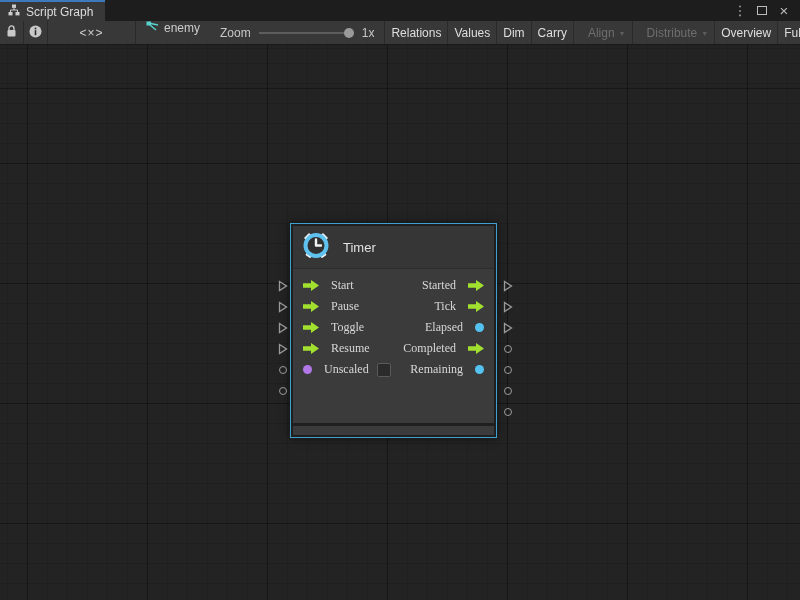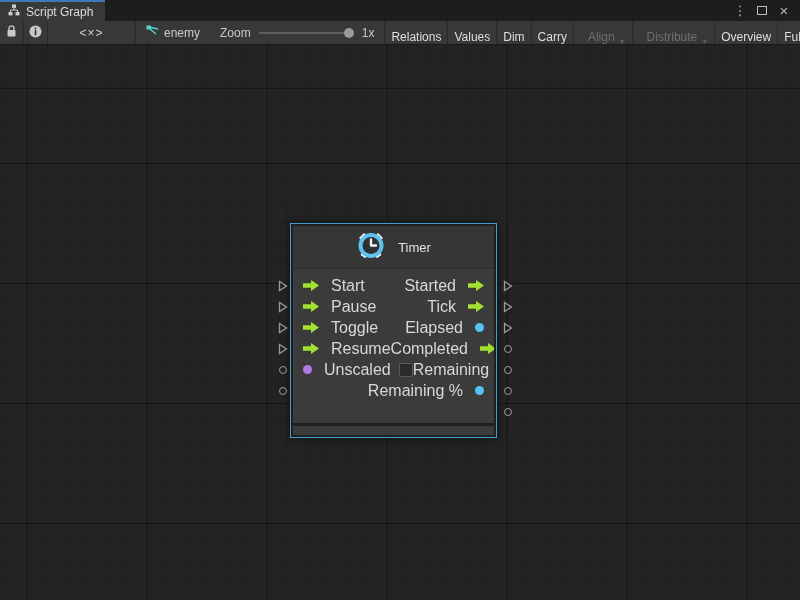--- a/index.html
+++ b/index.html
@@ -11,51 +11,51 @@
   .tab{display:flex;align-items:center;gap:6px;padding:0 12px 0 8px;background:#383838;border-top:2px solid #3d79bb;color:#dddddd;font-size:12px;white-space:nowrap;}
   .win-controls{margin-left:auto;display:flex;align-items:center;gap:6px;padding-right:8px;color:#bbbbbb;}
   .win-btn{display:flex;align-items:center;justify-content:center;width:16px;height:16px;font-size:13px;cursor:default;}
   .maximize-box{width:10px;height:9px;border:1px solid #bbbbbb;}
 
   
   .toolbar{position:absolute;top:21px;left:0;width:800px;height:24px;background:#383838;border-bottom:1px solid #191919;display:flex;align-items:stretch;font-size:12px;color:#dadada;white-space:nowrap;}
   .tb-cell{display:flex;align-items:center;justify-content:center;padding:0 8px;border-right:1px solid #2a2a2a;}
   .tb-icon-cell{min-width:24px;}
   .code-cell{min-width:88px;color:#cfcfcf;letter-spacing:1px;}
-  .breadcrumb{display:flex;align-items:center;gap:5px;padding:0 10px;color:#cccccc;border-right:none;}
+  .breadcrumb{display:flex;align-items:flex-start;gap:5px;padding:0 10px;color:#cccccc;border-right:none;}
   .zoom-area{display:flex;align-items:center;gap:8px;padding:0 10px;color:#c8c8c8;justify-content:center;}
   .zoom-track{position:relative;width:95px;height:2px;background:#5d5d5d;}
   .zoom-thumb{position:absolute;top:-4px;right:0;width:10px;height:10px;border-radius:50%;background:#9a9a9a;}
   .tb-buttons{margin-left:auto;display:flex;align-items:stretch;border-left:1px solid #2a2a2a;}
-  .tb-btn{display:flex;align-items:flex-end;gap:4px;padding:0 6px;border-right:1px solid #2a2a2a;color:#dfdfdf;cursor:default;}
+  .tb-btn{display:flex;align-items:center;gap:4px;padding:0 6px;border-right:1px solid #2a2a2a;color:#dfdfdf;cursor:default;}
   .tb-btn:last-child{border-right:none;}
   .tb-btn.disabled{color:#6e6e6e;margin-left:8px;}
   .caret{font-size:7px;color:#8a8a8a;transform:translateY(1px);}
   .tb-btn.disabled .caret{color:#5d5d5d;}
 
   
   .canvas{position:absolute;top:45px;left:0;width:800px;height:555px;background-color:#232323;
     background-image:
       repeating-linear-gradient(to right, rgba(0,0,0,0.30) 0 1px, transparent 1px 120px),
       repeating-linear-gradient(to bottom, rgba(0,0,0,0.30) 0 1px, transparent 1px 120px),
       repeating-linear-gradient(to right, rgba(0,0,0,0.10) 0 1px, transparent 1px 20px),
       repeating-linear-gradient(to bottom, rgba(0,0,0,0.10) 0 1px, transparent 1px 20px);
     background-position:27px 118px,27px 118px,7px 18px,7px 18px;}
 
   
   .node{position:absolute;left:290px;top:178px;width:207px;height:215px;border:1px solid #3fa0ce;background:#1f1f1f;padding:2px;display:flex;flex-direction:column;box-shadow:0 0 8px rgba(0,0,0,0.55);}
   .node-main{background:#3b3b3b;flex:1;display:flex;flex-direction:column;overflow:hidden;}
-  .node-header{height:43px;background:#363636;border-bottom:1px solid #2c2c2c;display:flex;align-items:center;padding:0 8px;gap:12px;justify-content:center;}
+  .node-header{height:43px;background:#363636;border-bottom:1px solid #2c2c2c;display:flex;align-items:center;padding:0 8px;gap:12px;}
   .node-title{color:#e2e2e2;font-size:13px;}
   .node-rows{padding-top:6px;}
   .node-row{height:21px;display:flex;align-items:center;justify-content:space-between;padding:0 10px;}
   .row-left,.row-right{display:flex;align-items:center;height:100%;}
   .row-left .port-label{margin-left:12px;}
   .row-right .port-label{margin-right:12px;}
-  .port-label{color:#d8d8d8;font-size:16px;}
+  .port-label{color:#d8d8d8;font-size:12px;font-family:Liberation Serif, serif;}
   .dot{display:inline-block;width:9px;height:9px;border-radius:50%;}
   .arrow-icon,.dot{flex:none;}
   .value-input{margin-left:8px;min-width:16px;height:17px;padding:0 3px;background:#262626;border:1px solid #828282;border-radius:2px;color:#e0e0e0;font-size:11px;display:flex;align-items:center;justify-content:center;}
   .checkbox{margin-left:8px;width:14px;height:14px;background:#2b2b2b;border:1px solid #5a5a5a;border-radius:2px;}
   .node-footer{height:9px;margin-top:3px;background:#3b3b3b;}
 
   
   .ext-port{position:absolute;display:flex;align-items:center;justify-content:center;}
   .ext-circle{width:8px;height:8px;border:1px solid #9a9a9a;border-radius:50%;}
 </style>
@@ -228,27 +228,20 @@
               <div class="row-left">
                 <span class="dot" style="background: rgb(178, 120, 232);"></span>
                 <span class="port-label">Unscaled</span>
                 <div class="checkbox"></div>
               </div>
               <div class="row-right">
                 <span class="port-label">Remaining</span>
                 <span class="dot" style="background: rgb(85, 195, 241);"></span>
               </div>
             </div>
-            <div class="node-row">
-              <div class="row-left"></div>
-              <div class="row-right">
-                <span class="port-label">Remaining %</span>
-                <span class="dot" style="background: rgb(85, 195, 241);"></span>
-              </div>
-            </div>
           </div>
       </div>
       <div class="node-footer"></div>
     </div>
 
     <div id="ext-ports">
         <div class="ext-port" style="left: 277px; top: 235px; width: 11px; height: 12px;">
           <svg width="10" height="12" viewBox="0 0 10 12">
             <path d="M1.5 1.5 L8.5 6 L1.5 10.5 Z" fill="none" stroke="#9a9a9a" stroke-width="1.3"></path>
           </svg>

